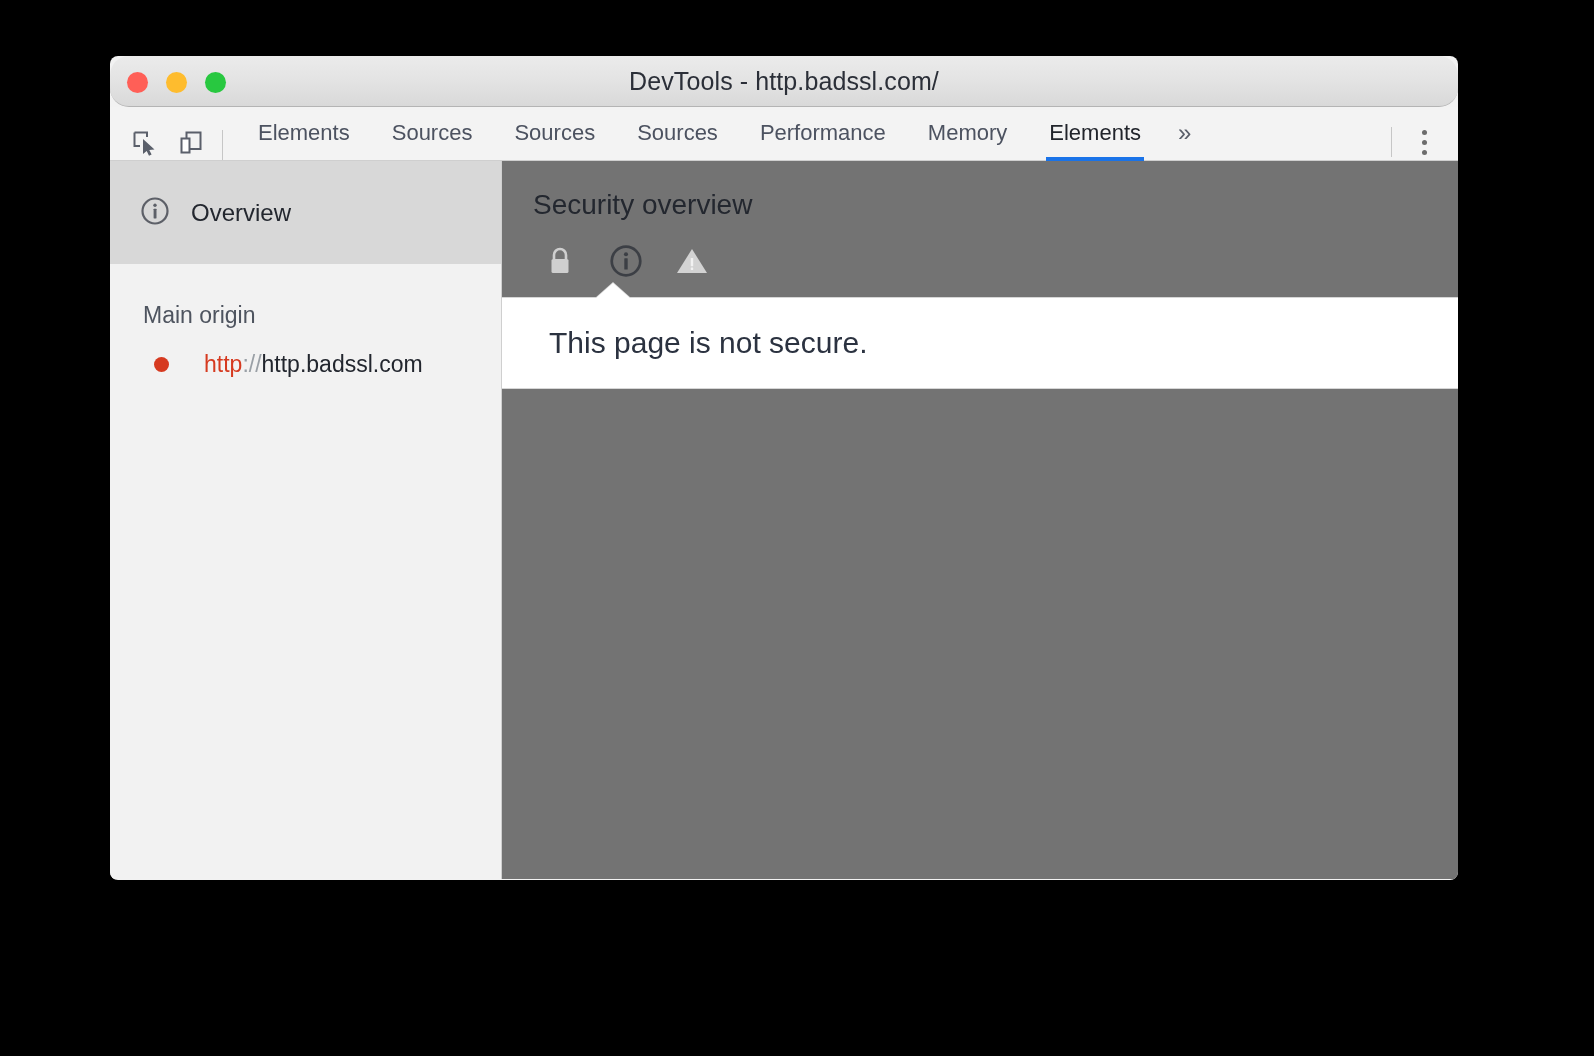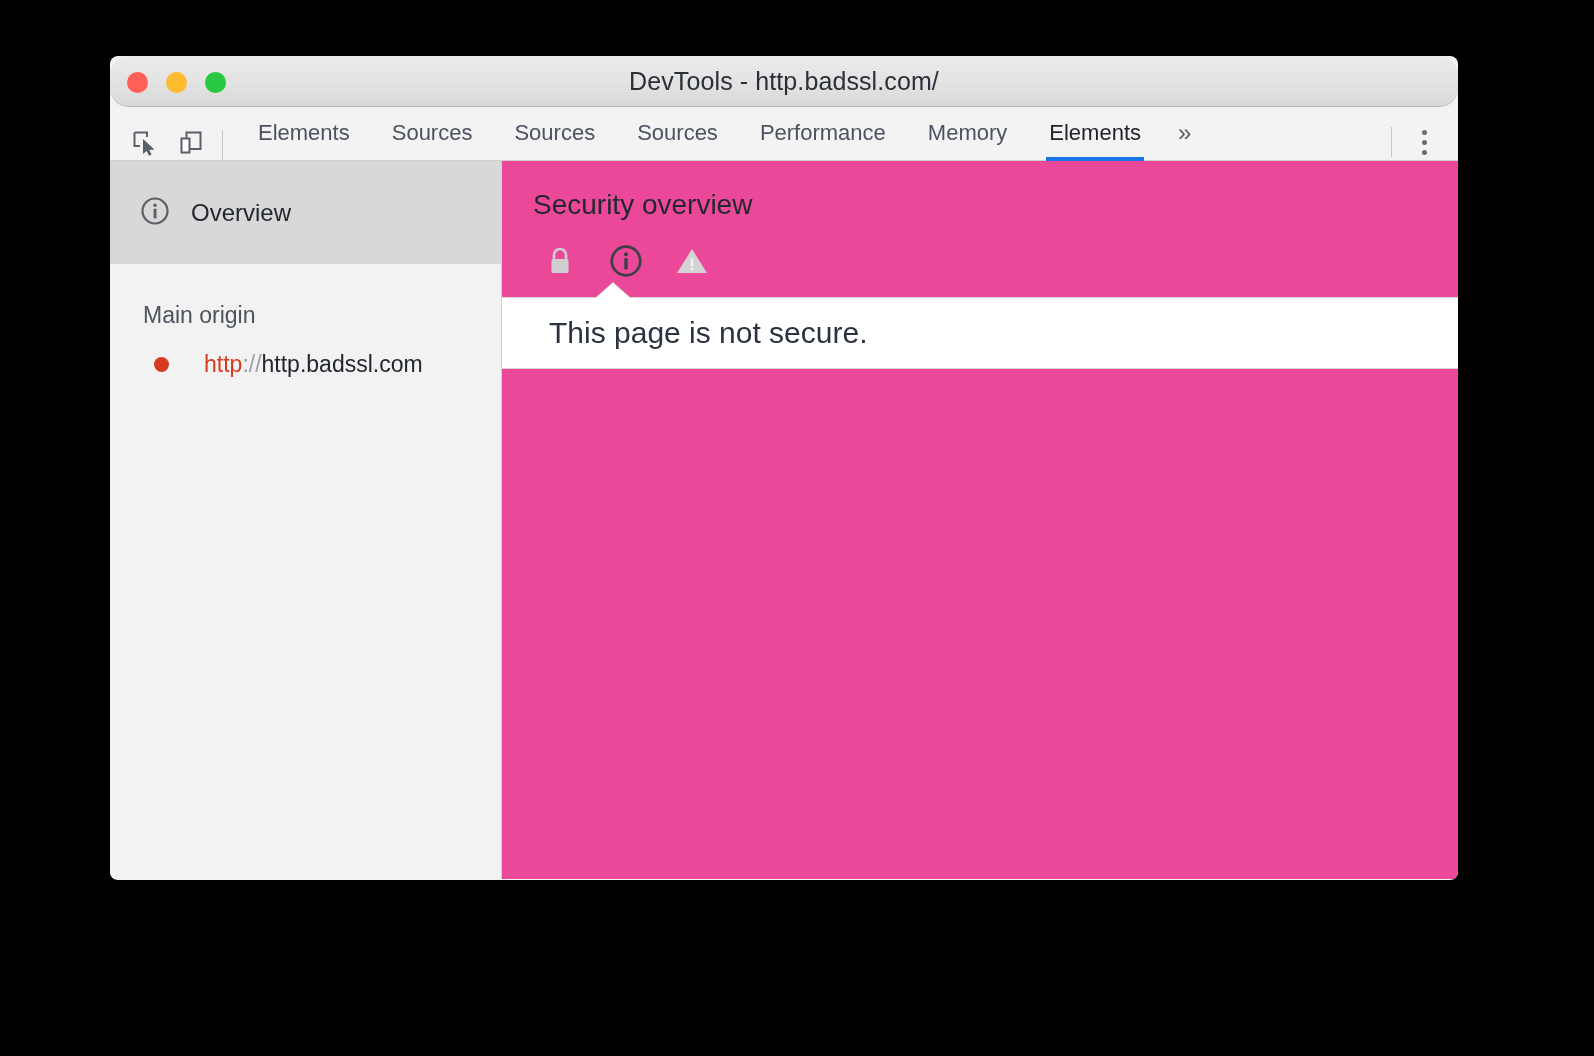--- a/index.html
+++ b/index.html
@@ -200,21 +200,21 @@
     font-size: 23px;
     color: #22262e;
     white-space: nowrap;
   }
   .origin-text .scheme { color: #d63a20; }
   .origin-text .sep    { color: #9aa0a6; }
 
   
   #main {
     flex: 1 1 auto;
-    background: #ec4899;
+    background: #737373;
     position: relative;
   }
   #main-title {
     font-size: 28px;
     color: #23272f;
     padding: 28px 0 0 31px;
   }
   #status-icons {
     display: flex;
     align-items: center;
@@ -228,21 +228,21 @@
     display: flex;
     align-items: center;
     justify-content: center;
     cursor: default;
   }
   #summary-band {
     position: absolute;
     left: 0;
     right: 0;
     top: 136px;
-    height: 72px;
+    height: 92px;
     background: #ffffff;
     border-top: 1px solid #d6d6d6;
     border-bottom: 1px solid #d6d6d6;
     box-sizing: border-box;
     display: flex;
     align-items: center;
   }
   #summary-text {
     font-size: 30px;
     color: #2b3240;

